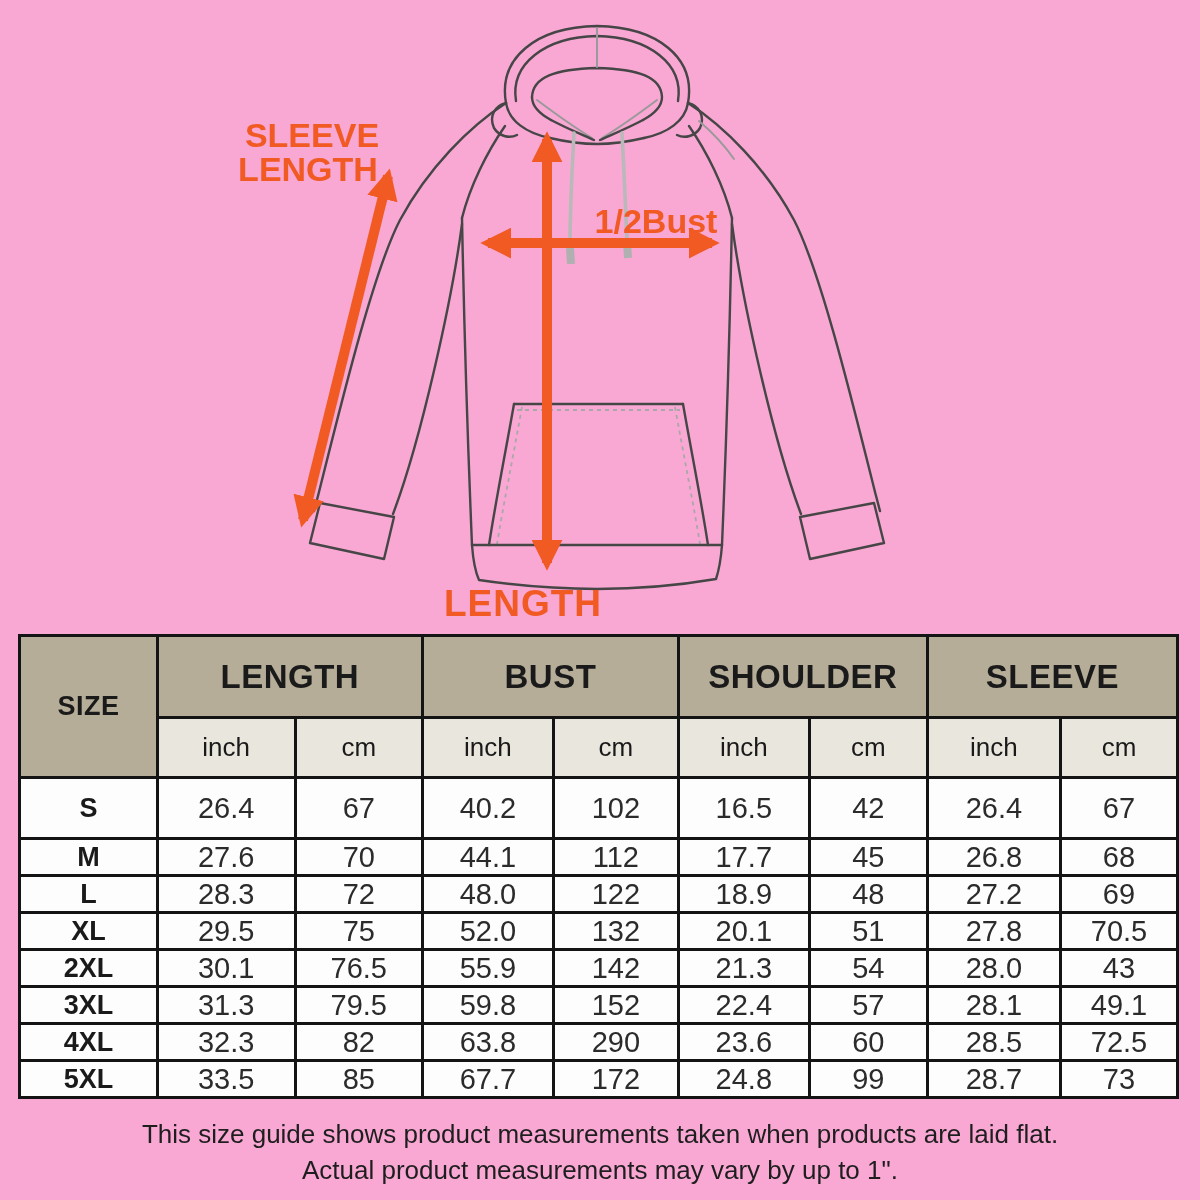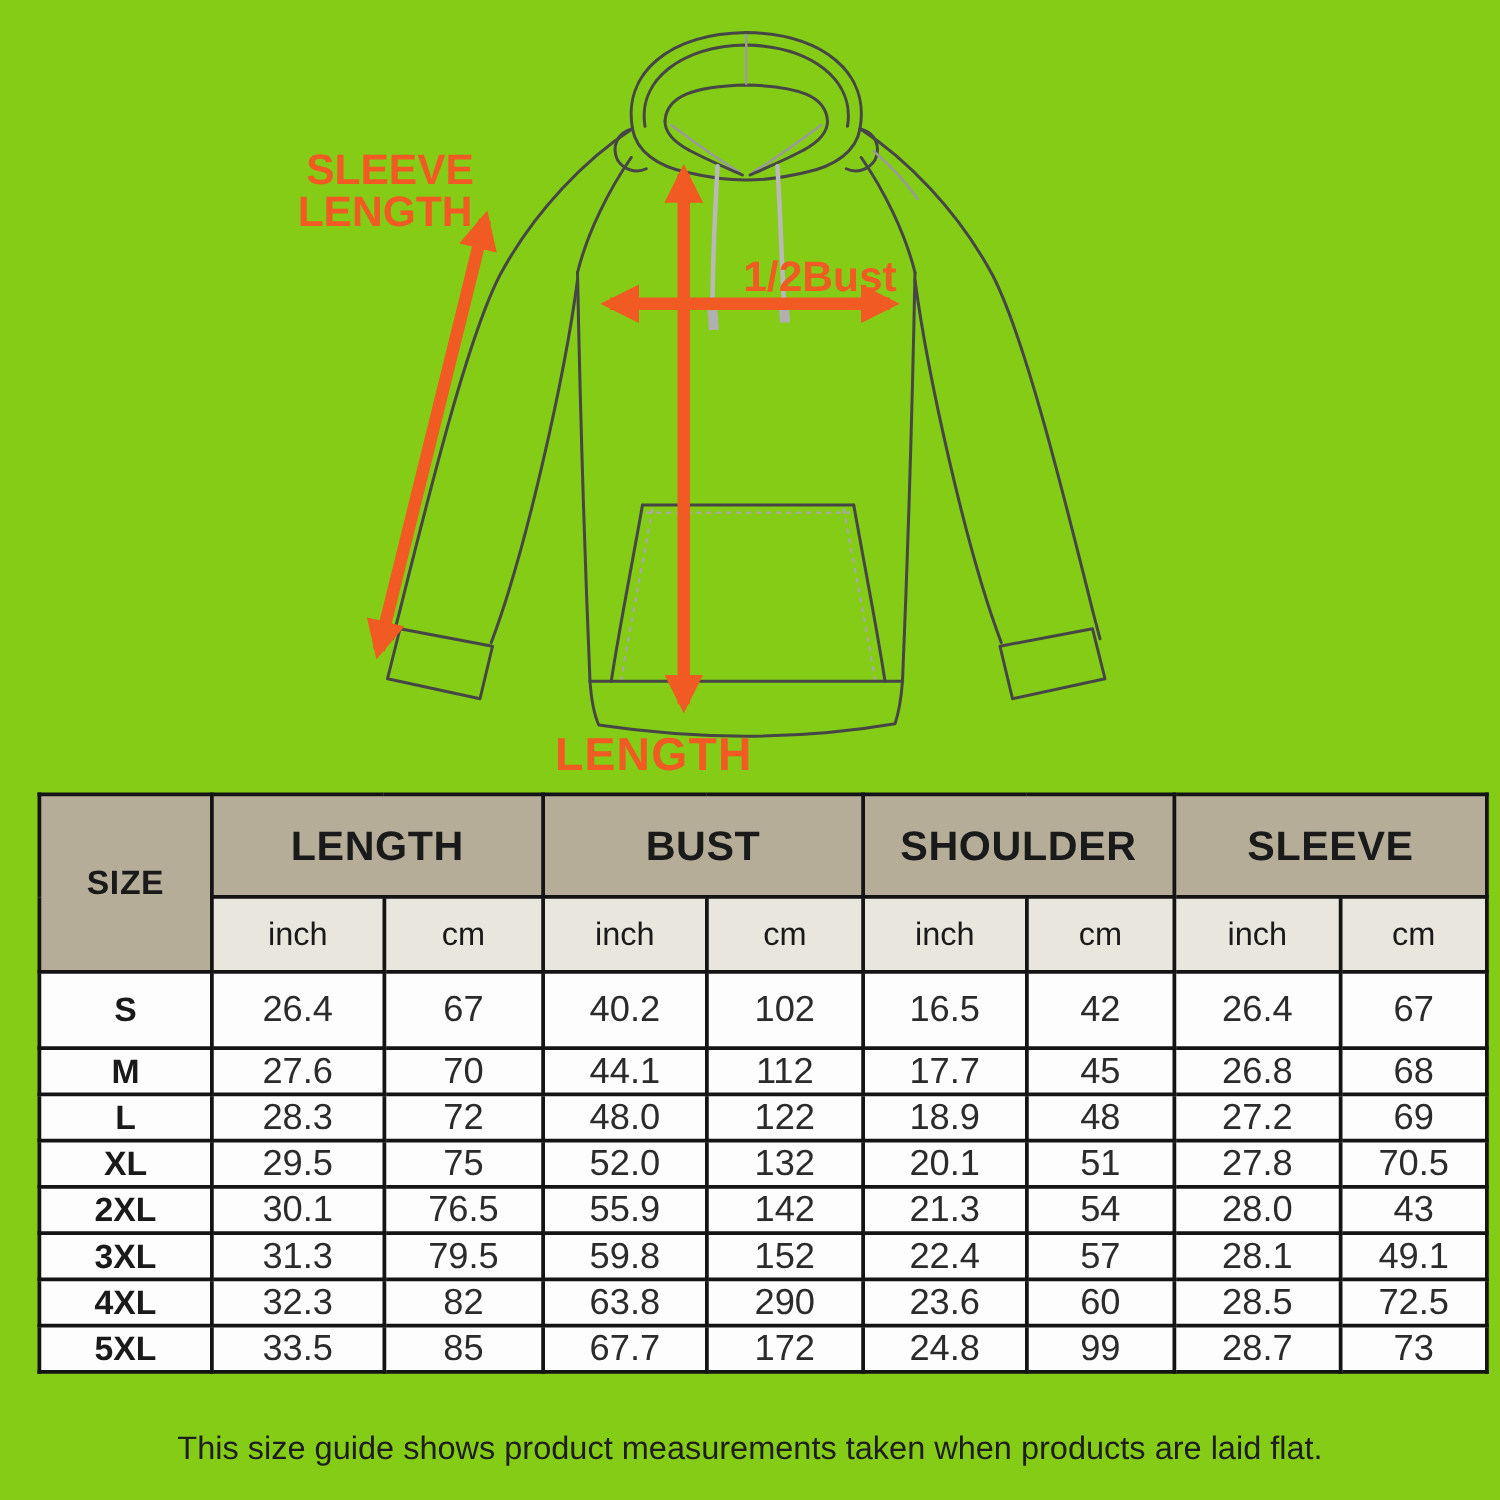--- a/index.html
+++ b/index.html
@@ -1,44 +1,44 @@
 <!DOCTYPE html>
 <html><head>
 <meta charset="utf-8">
 <style>
   * { margin:0; padding:0; box-sizing:border-box; }
   body { background:#ffffff; font-family:"Liberation Sans", sans-serif; }
-  .page { position:relative; width:1200px; height:1200px; background:#84cc16; overflow:hidden; }
+  .page { position:relative; width:1200px; height:1200px; background:#f9a8d4; overflow:hidden; }
 
   
   .diagram-wrap { position:absolute; left:0; top:0; width:1200px; height:632px; }
   .diagram-wrap svg { display:block; width:100%; height:100%; }
   .sketch { stroke:#464646; stroke-width:2.4; fill:none; stroke-linecap:round; stroke-linejoin:round; }
   .sketch-light { stroke:#9a9a9a; stroke-width:2; fill:none; stroke-linecap:round; }
   .stitch { stroke:#a8a8a8; stroke-width:1.8; fill:none; stroke-dasharray:4 4; }
   .string { stroke:#b9b9b9; stroke-width:3.6; fill:none; stroke-linecap:round; }
   .aglet  { stroke:#b0b0b0; stroke-width:8; fill:none; stroke-linecap:butt; }
   .meas   { stroke:#f15a22; stroke-width:10; fill:none; }
   .meas-label { fill:#f15a22; font-weight:bold; font-family:"Liberation Sans", sans-serif; }
 
   
-  .size-table { position:absolute; left:30px; top:634px; width:1161px;
+  .size-table { position:absolute; left:18px; top:634px; width:1161px;
                 border-collapse:collapse; table-layout:fixed;
                 color:#1a1a1a; }
   .size-table th, .size-table td { border:3px solid #141414; text-align:center; vertical-align:middle; padding:0; }
   .group-row th { height:82px; background:#b5ad97; font-size:33px; font-weight:bold; letter-spacing:.5px; }
   .group-row th.size-head { font-size:27px; }
   .unit-row th { height:60px; background:#e9e7dd; font-size:26px; font-weight:normal; }
   .size-table tbody tr { height:37px; background:#fdfdfd; }
   .size-table tbody tr.tall { height:61px; }
   .size-cell { font-weight:bold; font-size:27px; }
   .val-cell  { font-weight:normal; font-size:29px; color:#2b2b2b; }
 
   
-  .footer { position:absolute; left:0; top:1140px; width:1200px; text-align:center;
+  .footer { position:absolute; left:0; top:1116px; width:1200px; text-align:center;
             font-size:26px; line-height:36px; color:#1e1e1e; }
 </style>
 </head>
 <body>
 
 <div class="page">
 
   <div class="diagram-wrap">
     <svg viewBox="0 0 1200 632">
       <defs>
@@ -232,15 +232,16 @@
         <td class="val-cell">24.8</td>
         <td class="val-cell">99</td>
         <td class="val-cell">28.7</td>
         <td class="val-cell">73</td>
       </tr>
     </tbody>
   </table>
 
   <div class="footer">
     <div>This size guide shows product measurements taken when products are laid flat.</div>
+    <div>Actual product measurements may vary by up to 1".</div>
   </div>
 
 </div>
 
 </body></html>

